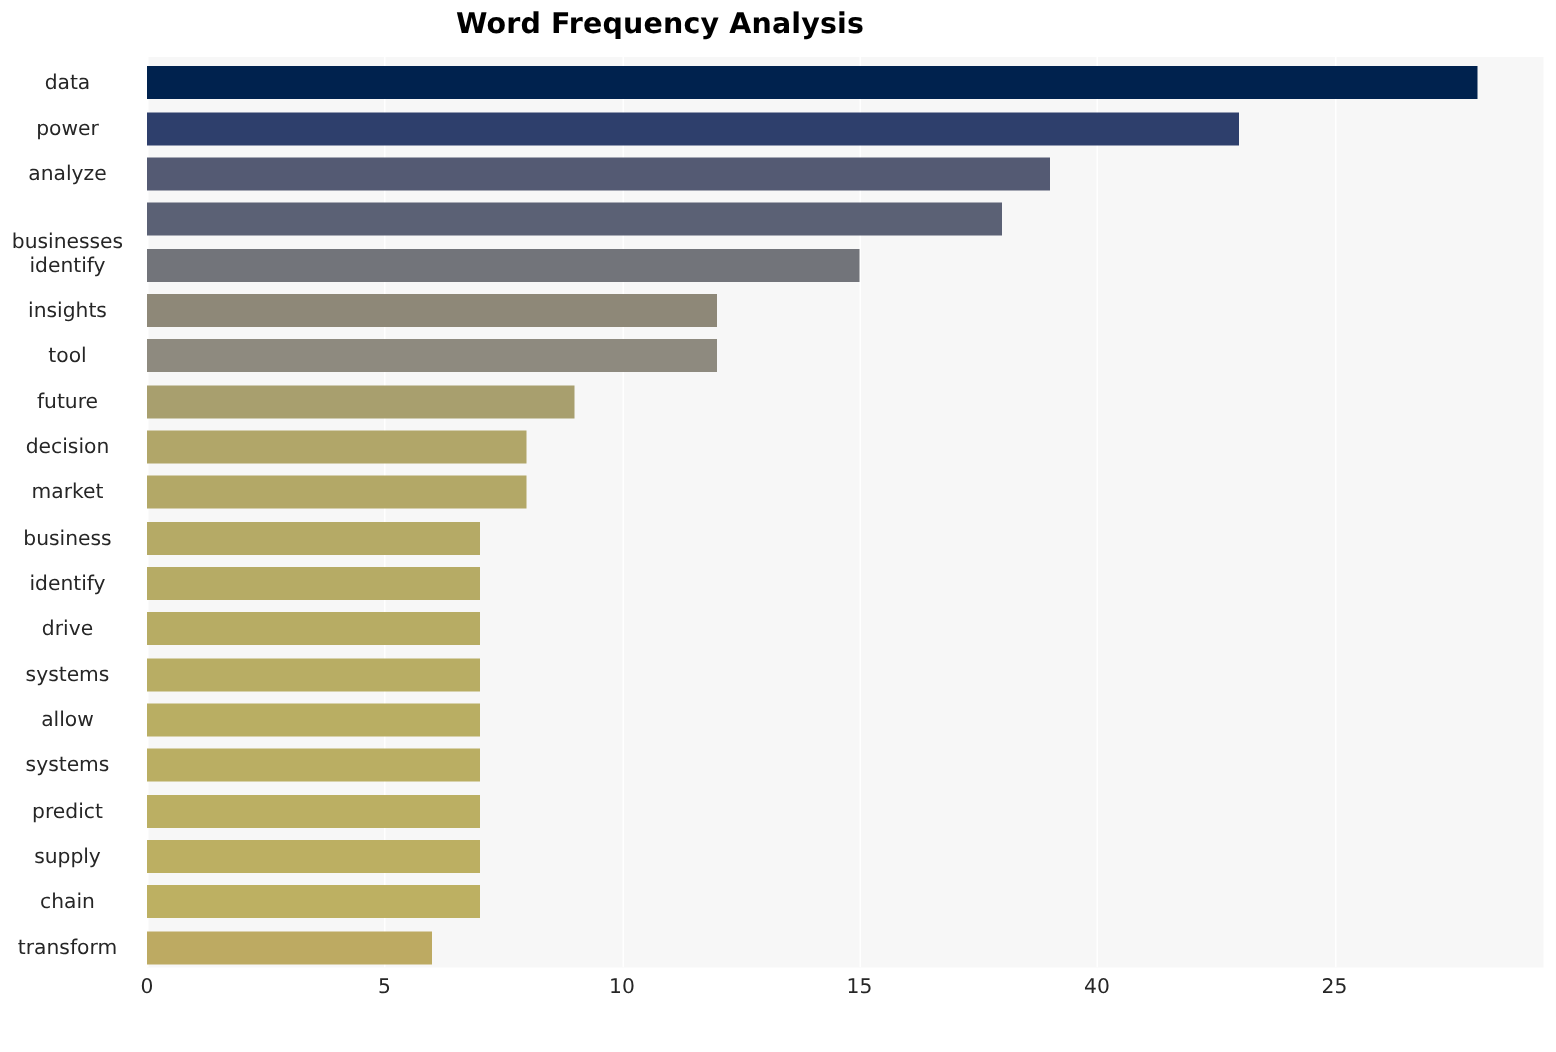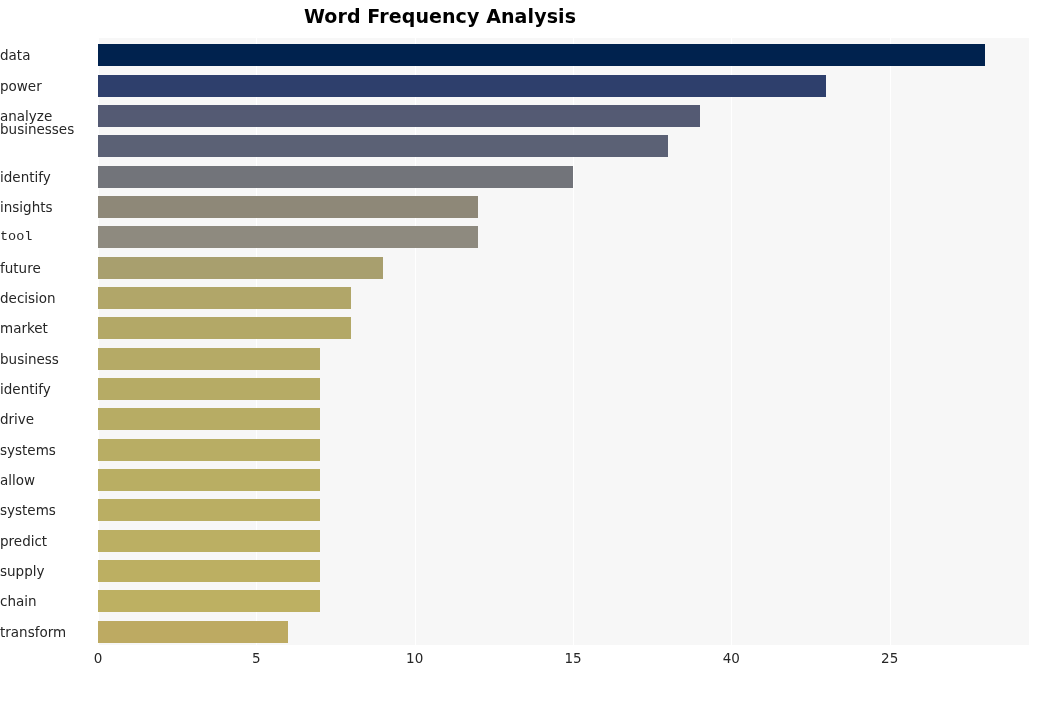--- a/index.html
+++ b/index.html
@@ -74,21 +74,21 @@
     position: absolute;
     left: 0;
     top: 38px;
     width: 90px;
     height: 607px;
   }
   .y-tick-label {
     position: absolute;
     right: 0;
     width: 90px;
-    text-align: left;
+    text-align: center;
     font-size: 13.5px;
     color: #262626;
     line-height: 22px;
     height: 22px;
     white-space: nowrap;
     font-family: "DejaVu Sans", "Liberation Sans", sans-serif;
   }
 
   
   #x-axis-labels {
@@ -196,24 +196,24 @@
         <div class="bar-row" style="top: 582.825px; width: 931px;">
           <div class="bar" title="transform: 6" style="width: 190px; background: rgb(189, 170, 98);"></div>
         </div>
       </div>
   </div>
 
   <div id="y-axis-labels">
       <div class="y-tick-label" style="top: 6.175px;">data</div>
       <div class="y-tick-label" style="top: 36.525px;">power</div>
       <div class="y-tick-label" style="top: 66.875px;">analyze</div>
-      <div class="y-tick-label" style="top: 80px;">businesses</div>
+      <div class="y-tick-label" style="top: 112px;">businesses</div>
       <div class="y-tick-label" style="top: 127.575px;">identify</div>
       <div class="y-tick-label" style="top: 157.925px;">insights</div>
-      <div class="y-tick-label" style="top: 188.275px; font-family: Liberation Mono, monospace;">tool</div>
+      <div class="y-tick-label" style="top: 188.275px;">tool</div>
       <div class="y-tick-label" style="top: 218.625px;">future</div>
       <div class="y-tick-label" style="top: 248.975px;">decision</div>
       <div class="y-tick-label" style="top: 279.325px;">market</div>
       <div class="y-tick-label" style="top: 309.675px;">business</div>
       <div class="y-tick-label" style="top: 340.025px;">identify</div>
       <div class="y-tick-label" style="top: 370.375px;">drive</div>
       <div class="y-tick-label" style="top: 400.725px;">systems</div>
       <div class="y-tick-label" style="top: 431.075px;">allow</div>
       <div class="y-tick-label" style="top: 461.425px;">systems</div>
       <div class="y-tick-label" style="top: 491.775px;">predict</div>

